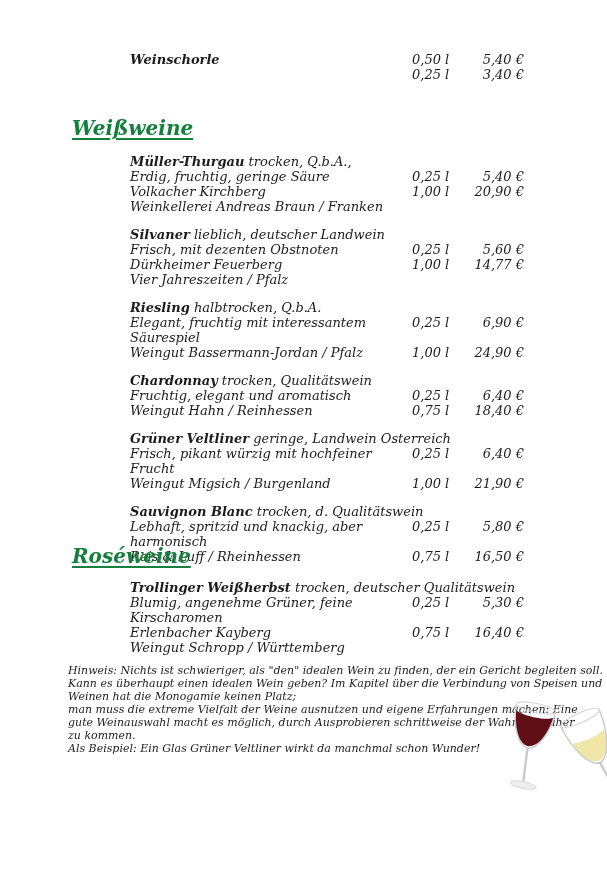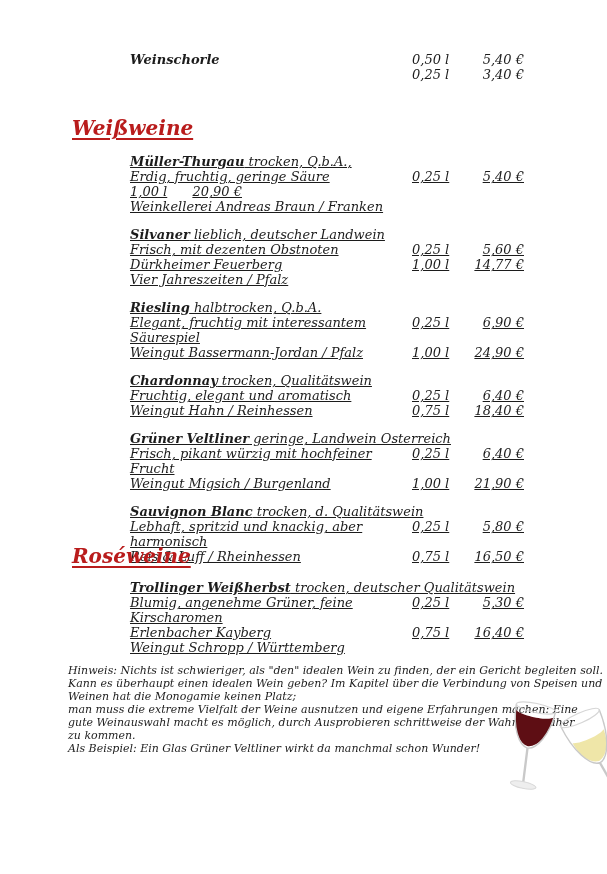--- a/index.html
+++ b/index.html
@@ -11,26 +11,26 @@
   .page{position:relative;width:607px;height:874px;overflow:hidden;background:#fff;margin-left:12px;}
 
   
   .menu-block{position:absolute;}
   .line{display:flex;font-style:italic;font-size:13px;line-height:15px;}
   .name-line{display:block;white-space:nowrap;font-style:italic;font-size:13px;line-height:15px;}
   .wname{font-weight:bold;}
   .rtext{width:282px;}
   .rvol{width:50px;}
   .rprice{width:62px;text-align:right;}
-  .wine{margin-bottom:13px;text-decoration:underline;}
+  .wine{margin-bottom:13px;}
 
   .section-heading{
     position:absolute;left:60px;margin:0;
     font-size:20px;font-style:italic;font-weight:bold;
-    color:#b91c1c;
+    color:#15803d;
     text-decoration:underline;
     text-underline-offset:3px;
   }
 
   
   .note{position:absolute;left:56px;top:664px;width:480px;
     font-style:italic;font-size:11px;line-height:13px;}
   .note .nline{white-space:nowrap;}
   .note .nlabel{font-weight:normal;}
 
@@ -57,20 +57,21 @@
   <h2 class="section-heading" style="top:116px;">Weißweine</h2>
   <div class="menu-block wine-list" style="left:118px;top:154px;width:394px;">
       <div class="wine">
         <div class="name-line"><span class="wname">Müller-Thurgau</span><span class="wsuffix"> trocken, Q.b.A.,</span></div>
         <div class="line">
           <span class="rtext">Erdig, fruchtig, geringe Säure</span>
           <span class="rvol">0,25 l</span>
           <span class="rprice">5,40 €</span>
         </div>
         <div class="line">
+          <span class="rtext">Volkacher Kirchberg</span>
           <span class="rvol">1,00 l</span>
           <span class="rprice">20,90 €</span>
         </div>
         <div class="line">
           <span class="rtext">Weinkellerei Andreas Braun / Franken</span>
           <span class="rvol"></span>
           <span class="rprice"></span>
         </div>
       </div>
       <div class="wine">

